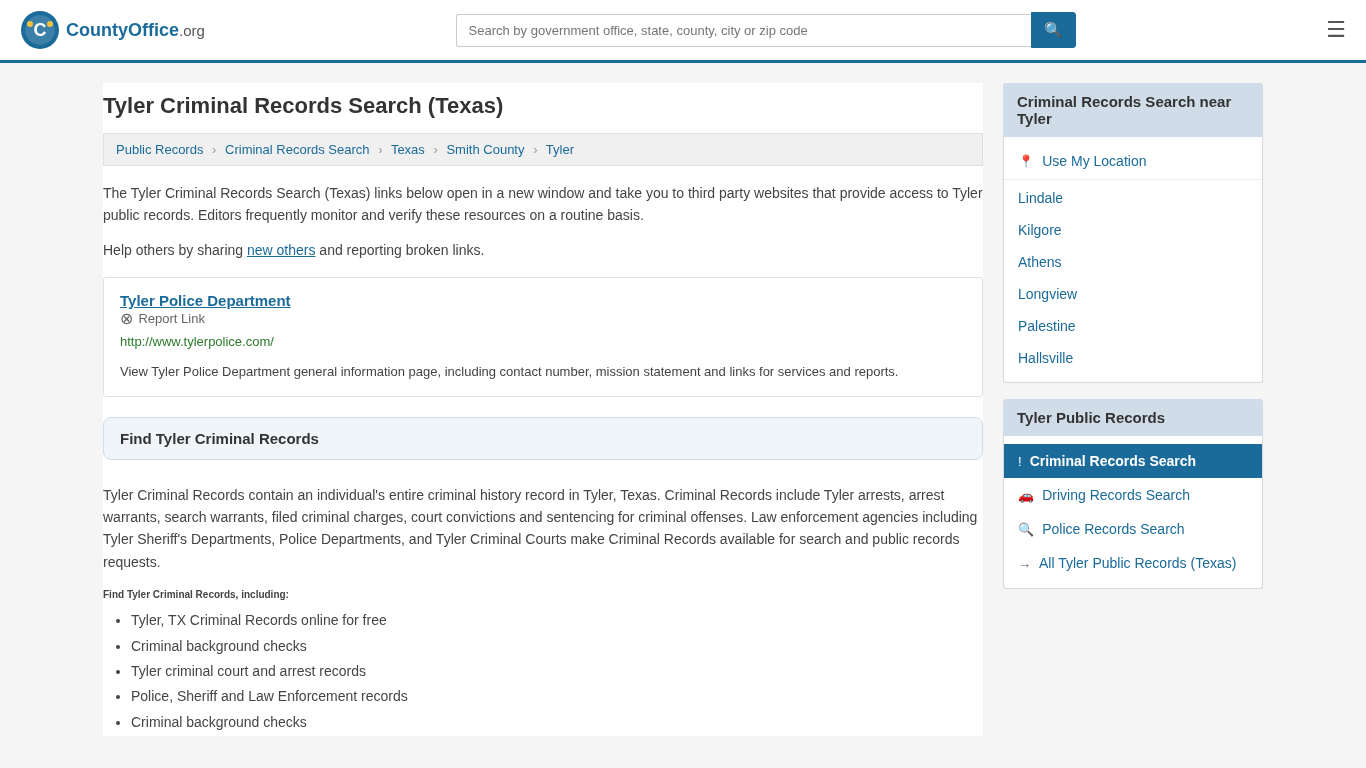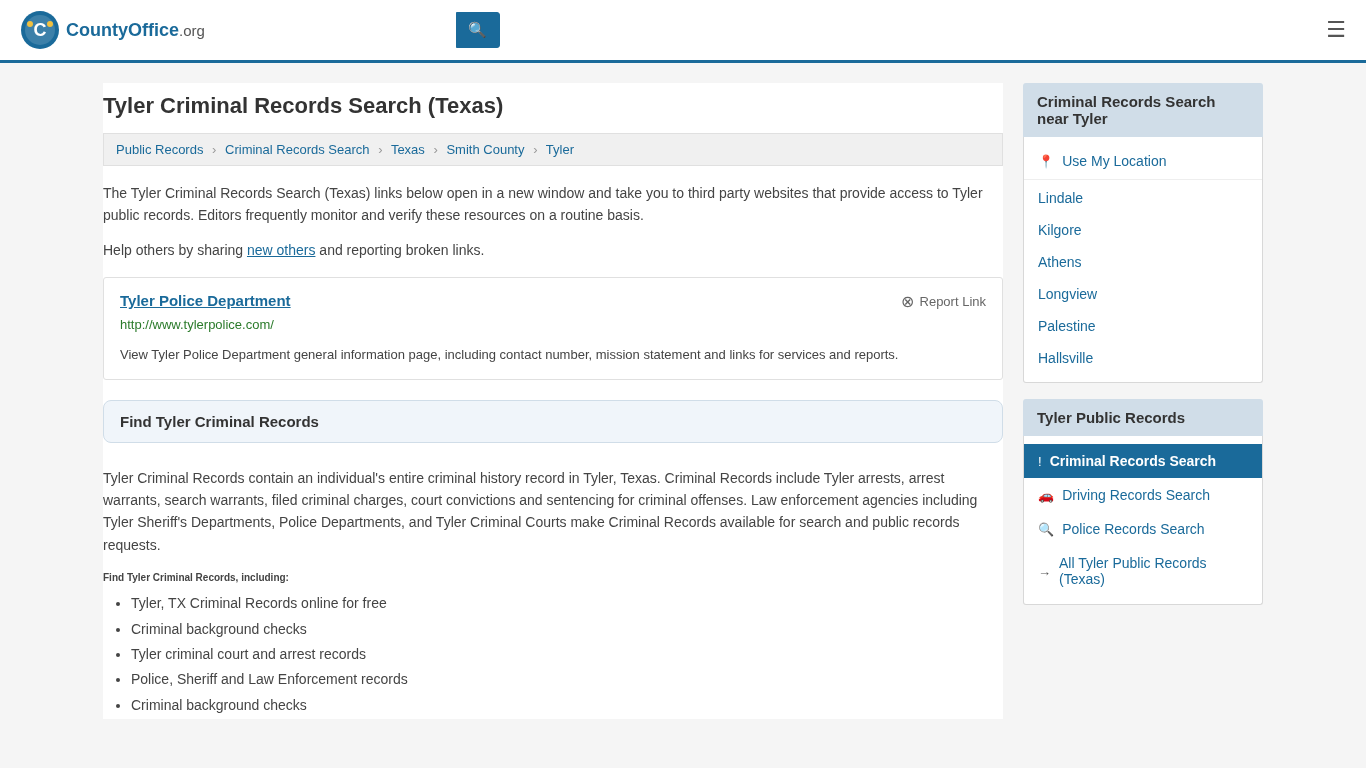--- a/index.html
+++ b/index.html
@@ -62,21 +62,21 @@
       margin: 0 auto;
       padding: 20px 20px;
       display: flex;
       gap: 20px;
     }
     .content-area {
       flex: 1;
       background: #fff;
     }
     .sidebar {
-      width: 240px;
+      width: 260px;
       flex-shrink: 0;
     }
 
     
     .page-title {
       font-size: 22px;
       font-weight: bold;
       color: #333;
       margin-bottom: 14px;
       margin-top: 10px;
@@ -115,20 +115,21 @@
       border-radius: 3px;
       padding: 14px 16px;
       margin: 16px 0;
       background: #fff;
     }
     .resource-header {
       display: flex;
       justify-content: space-between;
       align-items: flex-start;
       margin-bottom: 6px;
+      flex-direction: column;
     }
     .resource-title a {
       font-size: 15px;
       font-weight: bold;
       color: #1a6a9a;
       text-decoration: underline;
     }
     .report-link-btn {
       display: flex;
       align-items: center;
@@ -276,20 +277,21 @@
       <circle cx="20" cy="20" r="15" fill="#fff" opacity="0.15"></circle>
       <text x="20" y="26" text-anchor="middle" font-size="18" font-weight="bold" fill="#fff">C</text>
       <circle cx="10" cy="14" r="3" fill="#f0c040"></circle>
       <circle cx="30" cy="14" r="3" fill="#f0c040"></circle>
     </svg>
     <div>
       <span style="font-size:18px;font-weight:bold;color:#1a6a9a;">CountyOffice</span><span style="color:#555;font-size:15px;">.org</span>
     </div>
   </div>
   <div class="search-area">
+    <input class="search-input" type="text" placeholder="Search by government office, state, county, city or zip code" style="">
     <button class="search-btn">🔍</button>
   </div>
   <div class="menu-icon">☰</div>
 </div>
 
 <div class="main-container">
 
   <div class="content-area">
     <h1 class="page-title">Tyler Criminal Records Search (Texas)</h1>
 

